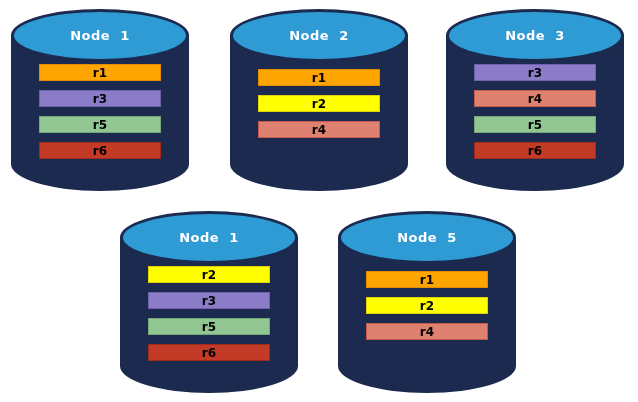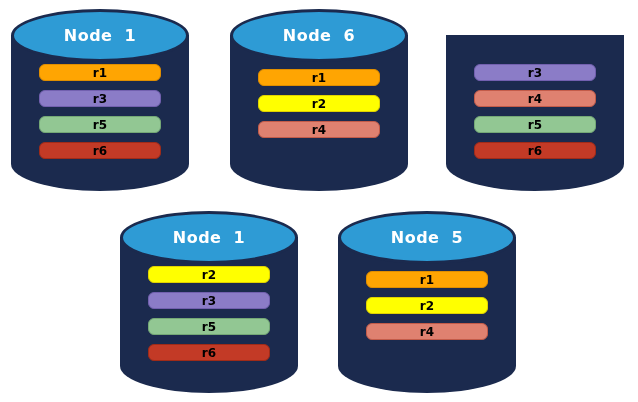--- a/index.html
+++ b/index.html
@@ -42,42 +42,42 @@
     border: 3px solid var(--cyl-body, #1B2A4E);
     border-radius: 50%;
     display: flex;
     align-items: center;
     justify-content: center;
     z-index: 2;
   }
   .node-label {
     color: var(--node-label, #ffffff);
     font-weight: bold;
-    font-size: 16px;
+    font-size: 13px;
     letter-spacing: 0.5px;
     white-space: pre;
     text-align: center;
   }
   .bars {
     position: absolute;
     left: 0; right: 0;
     display: flex;
     flex-direction: column;
     align-items: center;
     gap: 9px;
     z-index: 3;
   }
   .bars.four  { top: 55px; }
   .bars.three { top: 60px; }
   .bar {
     width: 122px;
     height: 17px;
     box-sizing: border-box;
     border: 1px solid transparent;
-    border-radius: 6px;
+    border-radius: 0;
     display: flex;
     align-items: center;
     justify-content: center;
   }
   .bar-label {
     font-size: 12px;
     font-weight: bold;
     color: var(--bar-label, #000000);
     line-height: 1;
   }
@@ -104,37 +104,40 @@
       </div>
       <div class="bar" style="background: rgb(195, 58, 38); border-color: rgb(160, 43, 24);">
         <span class="bar-label">r6</span>
       </div>
     </div>
   </div>
 
   <div class="node pos-n2">
     <div class="cyl-body"></div>
     <div class="cyl-top">
-      <span class="node-label">Node  6</span>
+      <span class="node-label">Node  2</span>
     </div>
     <div class="bars three">
       <div class="bar" style="background: rgb(255, 165, 2); border-color: rgb(224, 142, 0);">
         <span class="bar-label">r1</span>
       </div>
       <div class="bar" style="background: rgb(255, 255, 0); border-color: rgb(224, 210, 0);">
         <span class="bar-label">r2</span>
       </div>
       <div class="bar" style="background: rgb(223, 129, 112); border-color: rgb(194, 91, 73);">
         <span class="bar-label">r4</span>
       </div>
     </div>
   </div>
 
   <div class="node pos-n3">
     <div class="cyl-body"></div>
+    <div class="cyl-top">
+      <span class="node-label">Node  3</span>
+    </div>
     <div class="bars four">
       <div class="bar" style="background: rgb(139, 124, 199); border-color: rgb(114, 96, 175);">
         <span class="bar-label">r3</span>
       </div>
       <div class="bar" style="background: rgb(223, 129, 112); border-color: rgb(194, 91, 73);">
         <span class="bar-label">r4</span>
       </div>
       <div class="bar" style="background: rgb(146, 199, 147); border-color: rgb(116, 168, 118);">
         <span class="bar-label">r5</span>
       </div>

